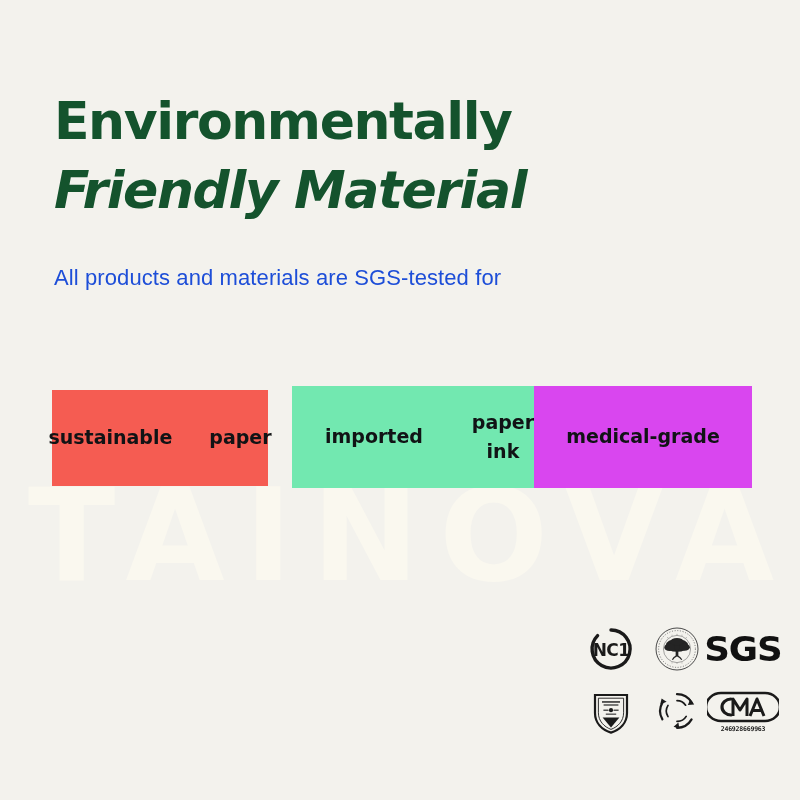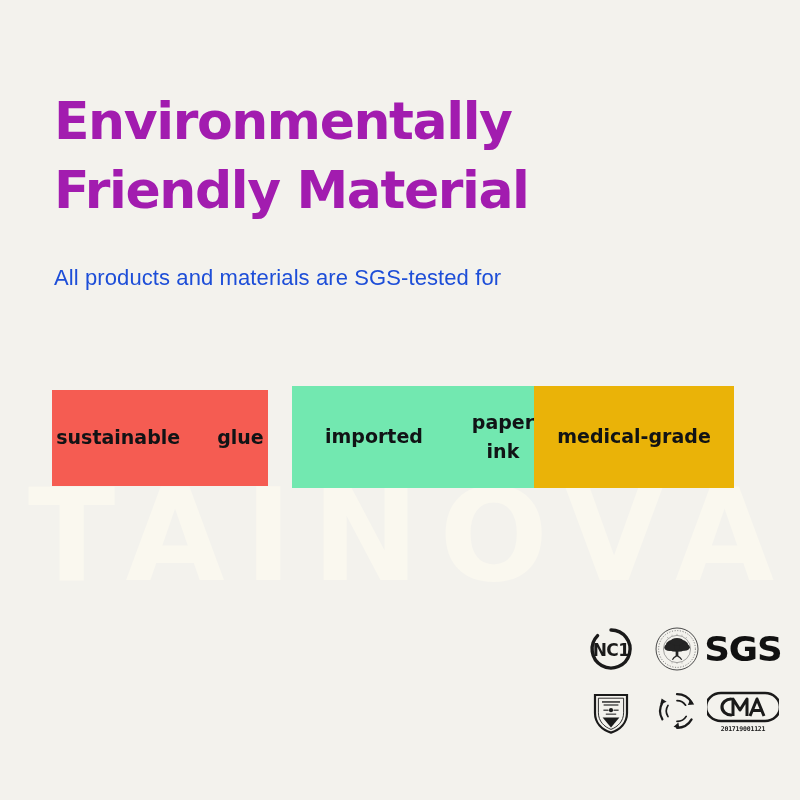--- a/index.html
+++ b/index.html
@@ -41,23 +41,23 @@
   .headline {
     position: absolute;
     left: 54px;
     top: 52px;
     width: 660px;
     font-family: "DejaVu Sans", sans-serif;
     font-weight: 700;
     font-size: 52px;
     line-height: 1.33;
     letter-spacing: -1.4px;
-    color: #a21caf;
-  }
-  .headline .l2 { display: block; }
+    color: #14532d;
+  }
+  .headline .l2 { display: block; font-style: italic; }
 
   
   .subcopy {
     position: absolute;
     left: 54px;
     top: 236px;
     width: 600px;
     font-size: 22px;
     line-height: 1.85;
     color: #1d4ed8;
@@ -83,21 +83,21 @@
     font-family: "DejaVu Sans", sans-serif;
     font-weight: 700;
     font-size: 19px;
     line-height: 1.55;
     color: #111315;
     text-align: center;
     gap: 37px;
   }
   .chip-red    { left: 0px;   width: 216px; background: #f55c52; }
   .chip-green  { left: 240px; width: 221px; top: -4px; height: 102px; background: #72e8b0; padding-left: 33px; }
-  .chip-yellow { left: 482px; width: 200px; top: -4px; height: 102px; background: #eab308; }
+  .chip-yellow { left: 482px; width: 218px; top: -4px; height: 102px; background: #d946ef; }
   .chip-line { display: block; }
 
   
   .certs {
     position: absolute;
     left: 570px;
     top: 618px;
     width: 214px;
   }
   .cert-row {
@@ -146,21 +146,21 @@
   </h1>
 
   <p class="subcopy">
     <span>All products and materials are SGS-tested for</span>
   </p>
 
   <div class="chips">
 
     <div class="chip chip-red">
       <span class="chip-line">sustainable</span>
-      <span class="chip-line">glue</span>
+      <span class="chip-line">paper</span>
     </div>
 
     <div class="chip chip-green">
       <span class="chip-line">imported</span>
       <span class="chip-line">paper ink</span>
     </div>
 
     <div class="chip chip-yellow">
       <span class="chip-line">medical-grade</span>
     </div>
@@ -247,20 +247,20 @@
         </svg>
       </div>
 
       <div class="cert">
         <svg width="72" height="34" viewBox="0 0 72 34" aria-hidden="true">
           <path d="M14 3 H58 A15 14 0 0 1 58 31 H14 A15 14 0 0 1 14 3 Z" fill="none" stroke="#1a1a1a" stroke-width="2.6"></path>
           <path d="M24 9 A9 8 0 1 0 24 25" fill="none" stroke="#1a1a1a" stroke-width="3.2" stroke-linecap="round"></path>
           <path d="M26 26 V9 L33 20 L40 9 V26" fill="none" stroke="#1a1a1a" stroke-width="3" stroke-linejoin="round"></path>
           <path d="M43 26 L50 9 L57 26 M45.6 20.6 H54.4" fill="none" stroke="#1a1a1a" stroke-width="3" stroke-linejoin="round"></path>
         </svg>
-        <span class="cma-num">201719001121</span>
+        <span class="cma-num">246928669963</span>
       </div>
 
     </div>
 
   </div>
 
 </div>
 
 </body></html>

